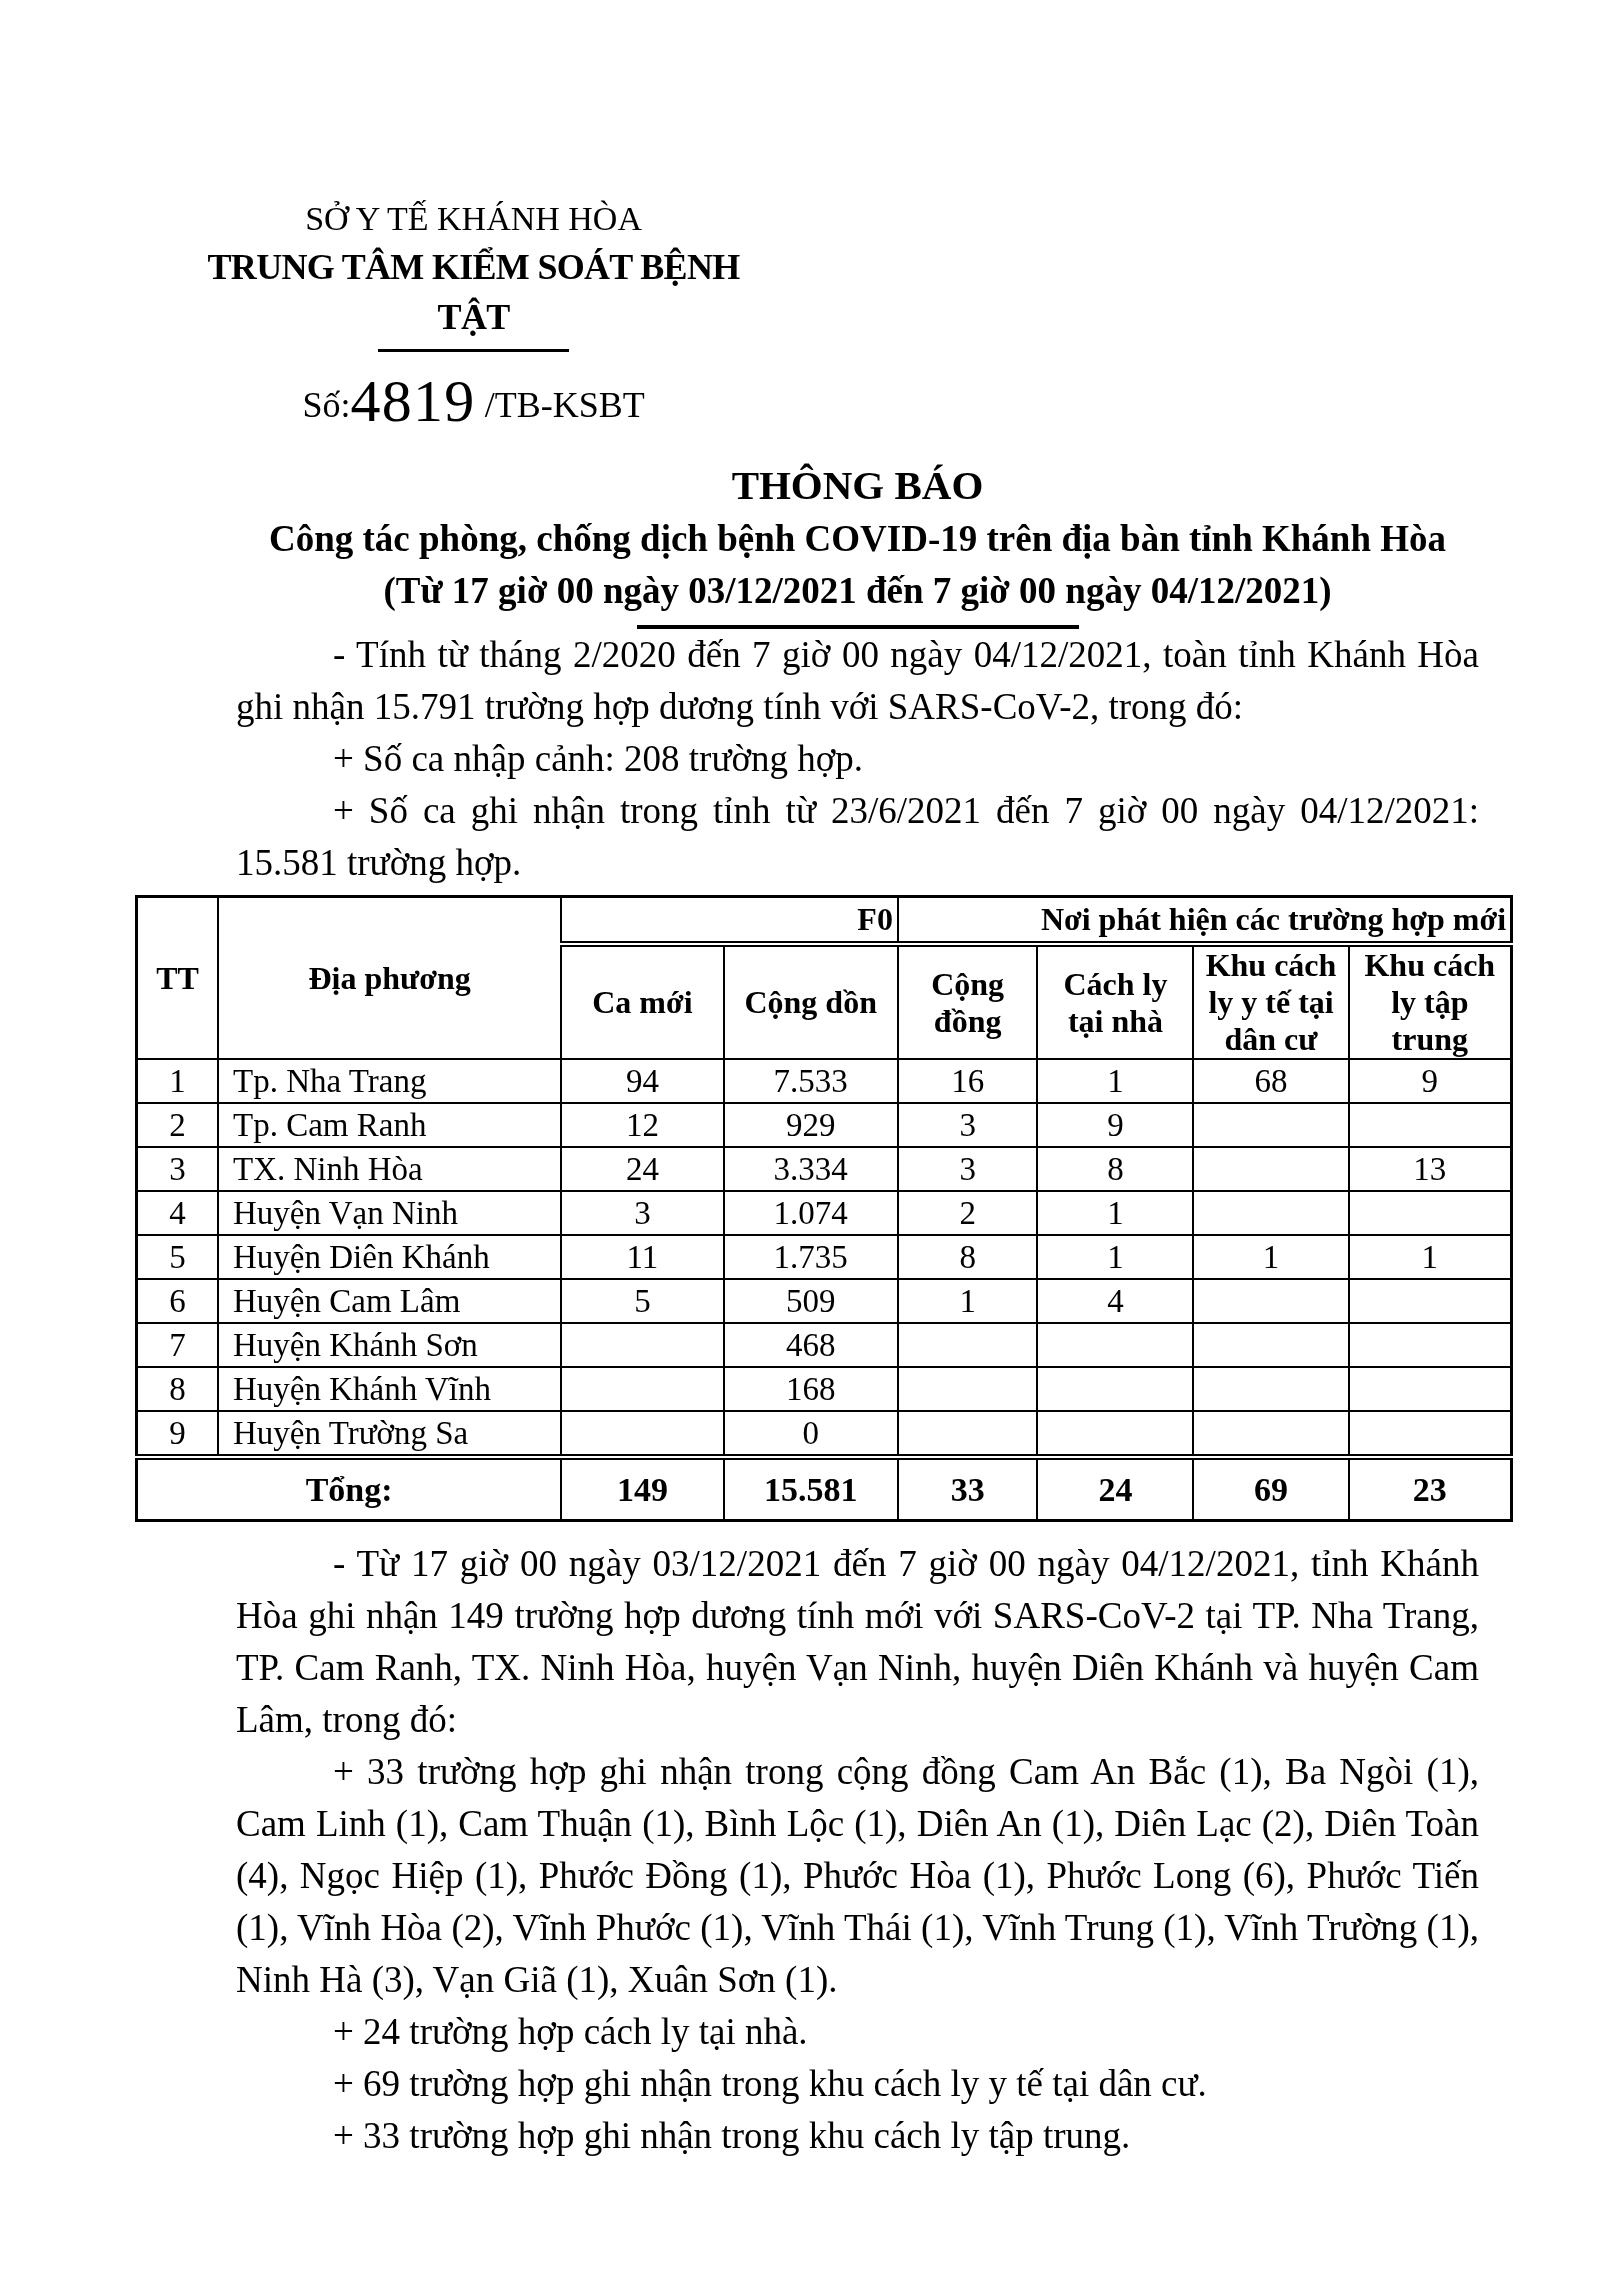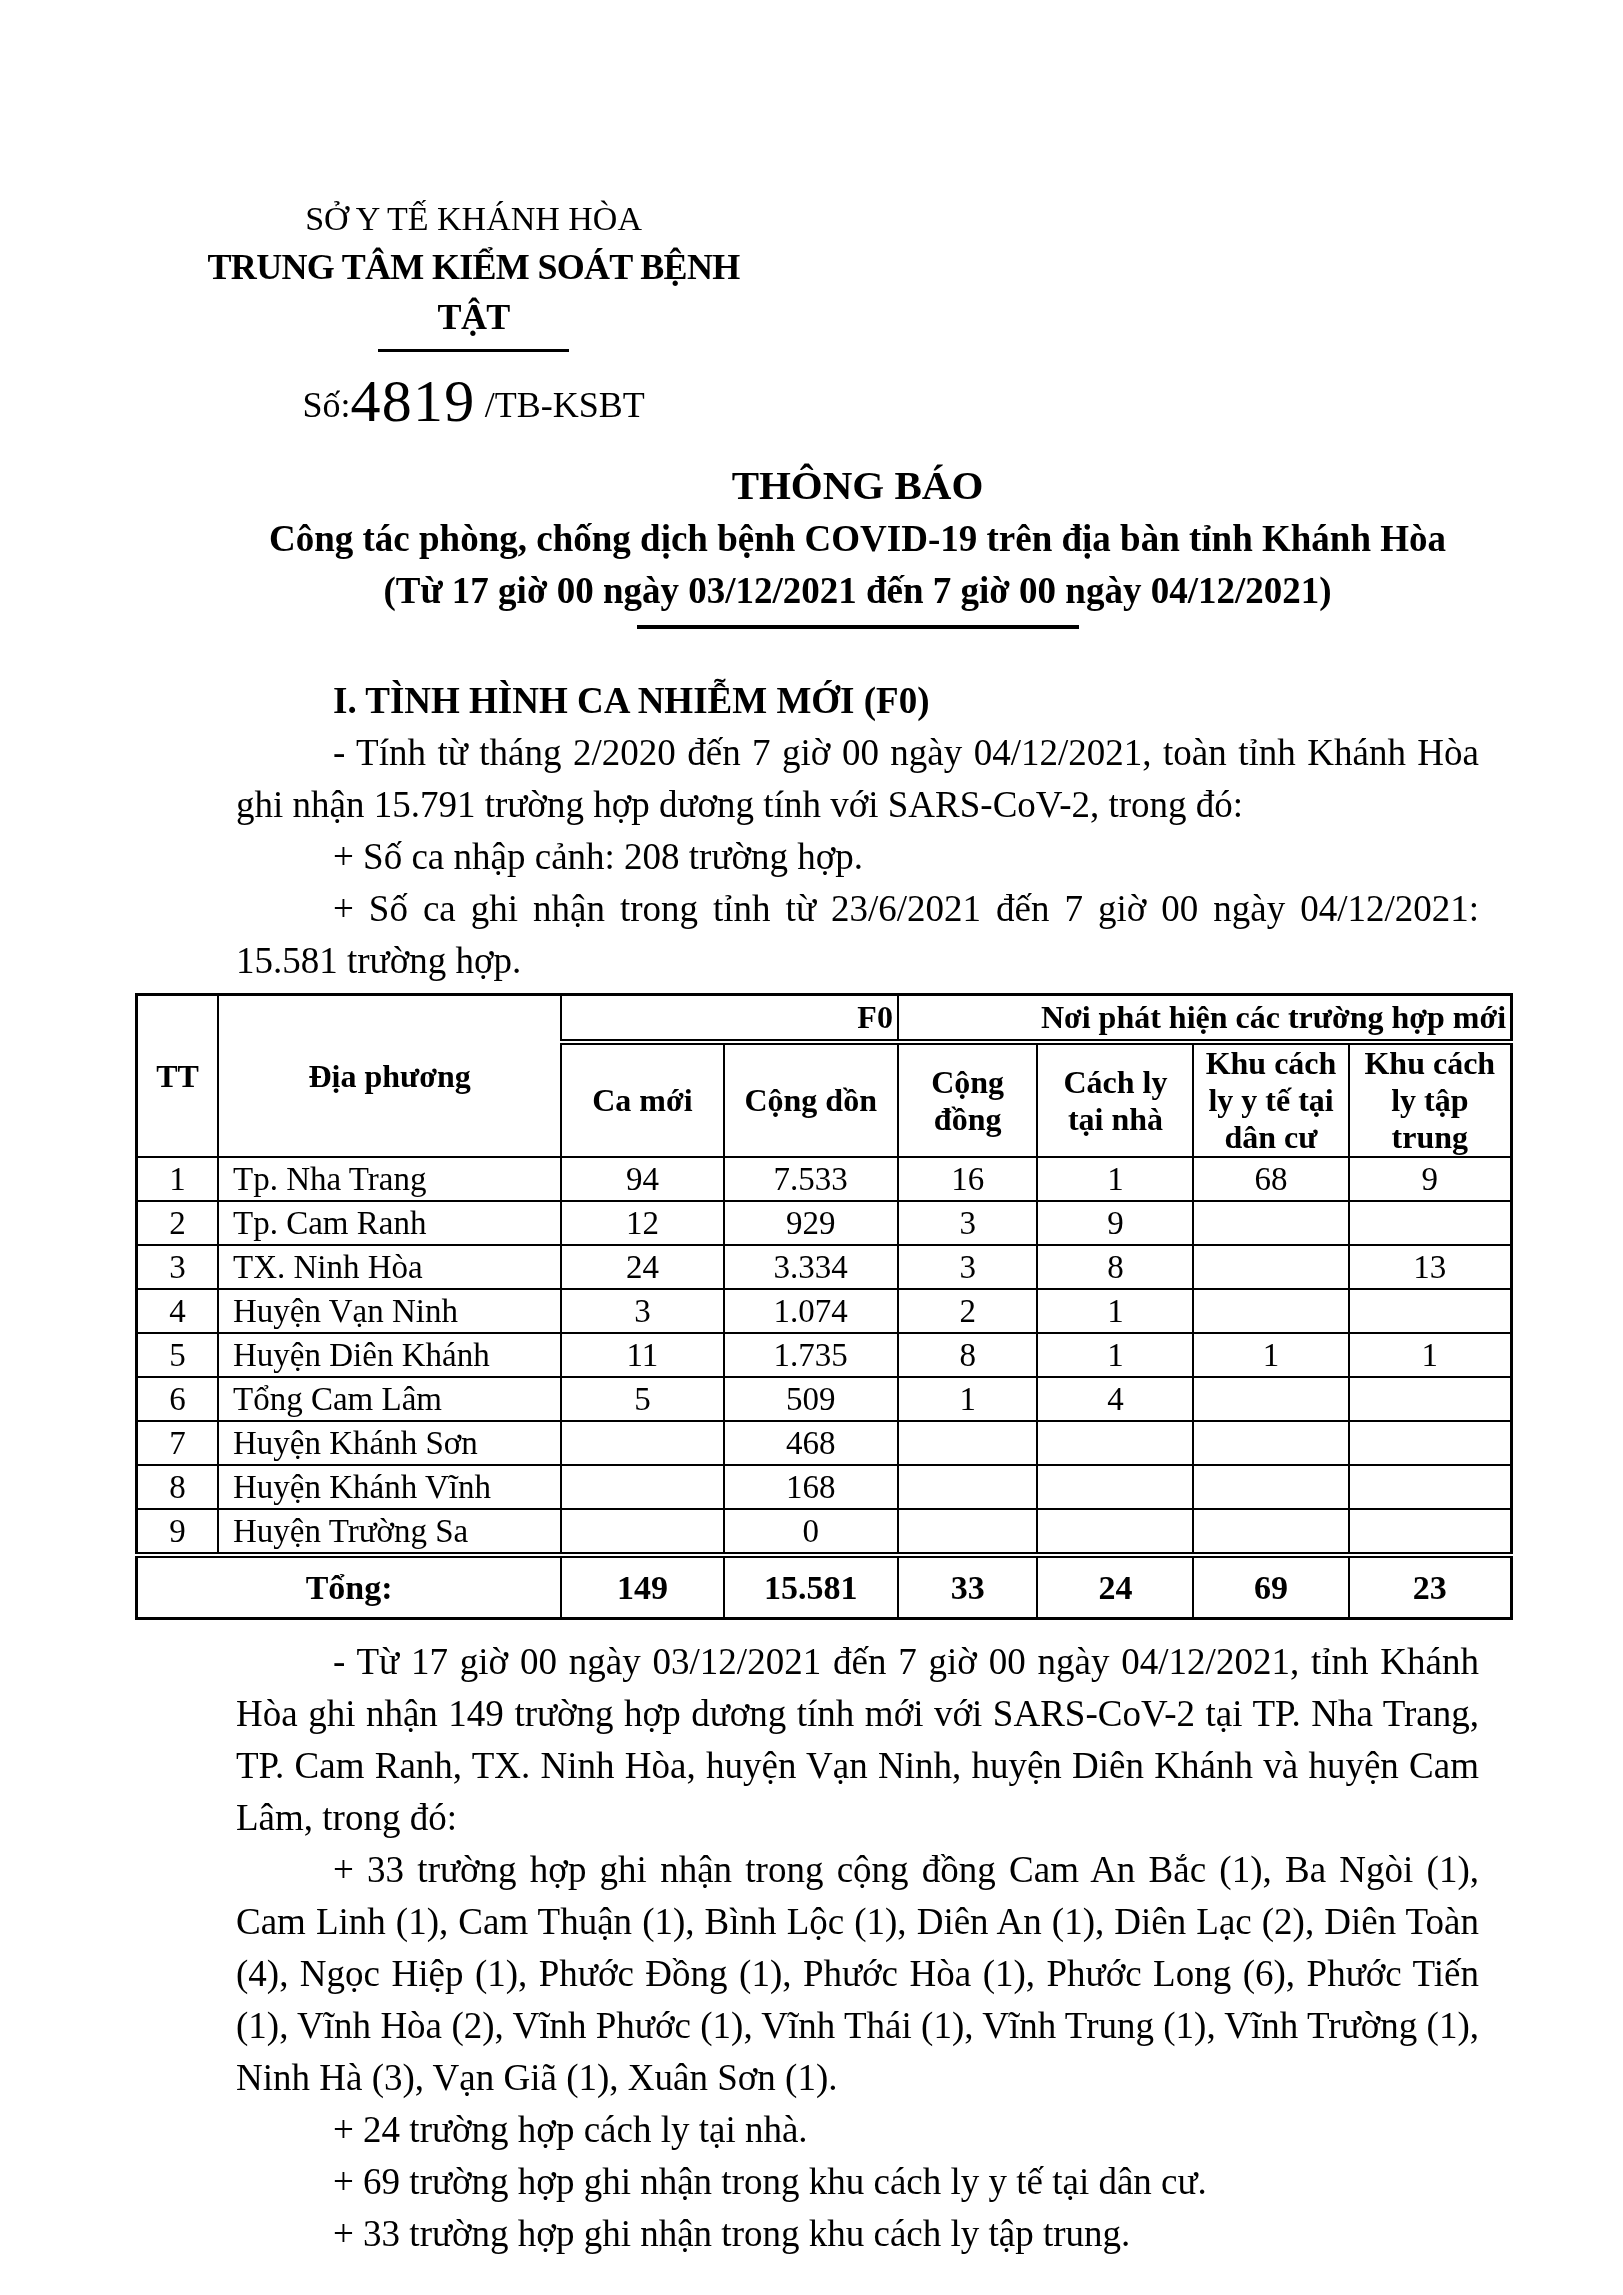--- a/index.html
+++ b/index.html
@@ -73,21 +73,20 @@
     </div>
   </div>
 
   <div class="title-block">
     <div class="t1">THÔNG BÁO</div>
     <div class="t2">Công tác phòng, chống dịch bệnh COVID-19 trên địa bàn tỉnh Khánh Hòa</div>
     <div class="t3">(Từ 17 giờ 00 ngày 03/12/2021 đến 7 giờ 00 ngày 04/12/2021)</div>
     <div class="rule rule-title"></div>
   </div>
 
-  <div class="sec-heading">I. TÌNH HÌNH CA NHIỄM MỚI (F0)</div>
   <div class="para">- Tính từ tháng 2/2020 đến 7 giờ 00 ngày 04/12/2021, toàn tỉnh Khánh Hòa ghi nhận 15.791 trường hợp dương tính với SARS-CoV-2, trong đó:</div>
   <div class="para">+ Số ca nhập cảnh: 208 trường hợp.</div>
   <div class="para">+ Số ca ghi nhận trong tỉnh từ 23/6/2021 đến 7 giờ 00 ngày 04/12/2021: 15.581 trường hợp.</div>
 
   <table class="covid">
     <colgroup>
       <col style="width:5.93%">
       <col style="width:24.96%">
       <col style="width:11.81%">
       <col style="width:12.67%">
@@ -158,21 +157,21 @@
           <td class="loc">Huyện Diên Khánh</td>
           <td>11</td>
           <td>1.735</td>
           <td>8</td>
           <td>1</td>
           <td>1</td>
           <td>1</td>
         </tr>
         <tr>
           <td>6</td>
-          <td class="loc">Tổng Cam Lâm</td>
+          <td class="loc">Huyện Cam Lâm</td>
           <td>5</td>
           <td>509</td>
           <td>1</td>
           <td>4</td>
           <td></td>
           <td></td>
         </tr>
         <tr>
           <td>7</td>
           <td class="loc">Huyện Khánh Sơn</td>

